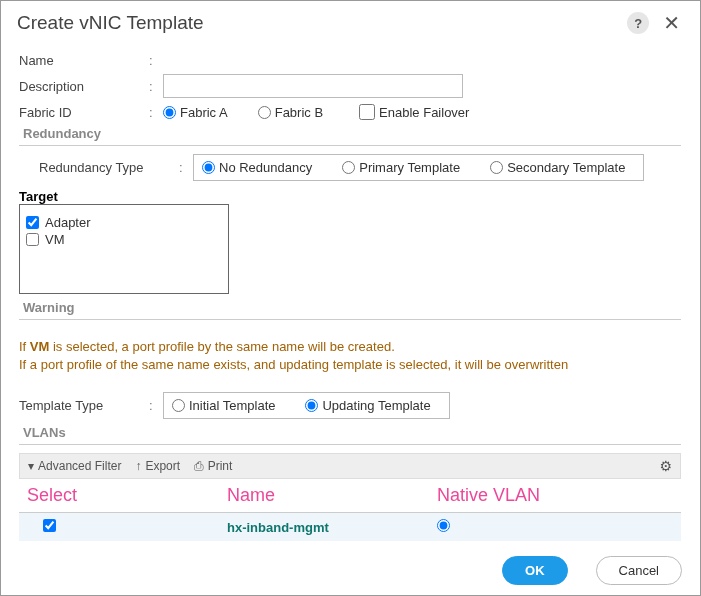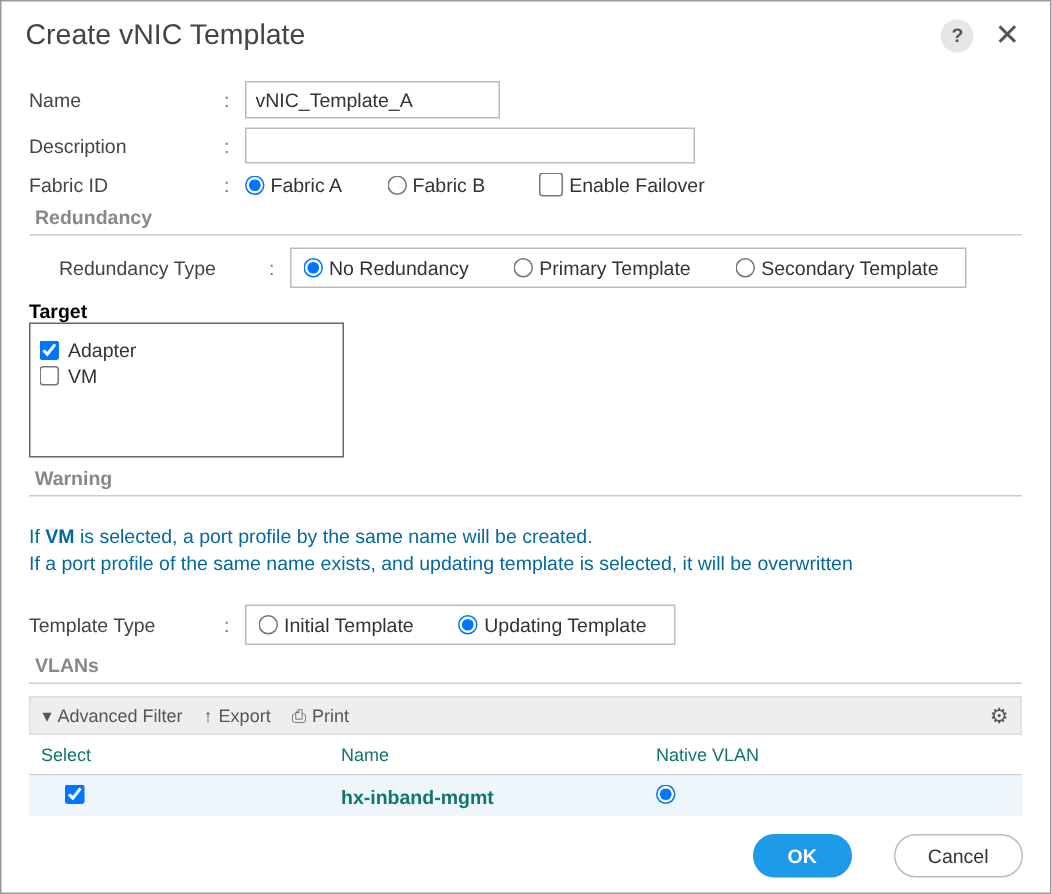--- a/index.html
+++ b/index.html
@@ -21,26 +21,26 @@
 .radio-set label { font-size: 13px; color: #333; display: inline-flex; align-items: center; margin-right: 10px; }
 .radio-set input[type="radio"], .radio-set input[type="checkbox"] { margin-right: 4px; }
 .boxed { border: 1px solid #bbb; padding: 5px 8px; display: inline-flex; align-items: center; }
 .section-title { font-size: 13px; font-weight: bold; color: #888; margin: 6px 0 2px 4px; }
 .hr { border: none; border-top: 1px solid #ccc; margin: 4px 0 8px 0; }
 .redun-row .lbl { width: 160px; padding-left: 20px; }
 .target-hdr { font-weight: bold; font-size: 13px; margin-top: 8px; }
 .target-box { border: 1px solid #666; width: 210px; height: 90px; padding: 8px 6px; }
 .target-box label { display: flex; align-items: center; font-size: 13px; color: #333; margin: 2px 0; }
 .target-box input { margin-right: 6px; }
-.warn-text { font-size: 13px; color: #0369a1; margin: 18px 0; line-height: 1.4; }
+.warn-text { font-size: 13px; color: #a16207; margin: 18px 0; line-height: 1.4; }
 .vlan-toolbar { background: #eee; border: 1px solid #ddd; display: flex; align-items: center; padding: 4px 8px; gap: 14px; font-size: 12px; color: #555; }
 .vlan-toolbar .tool { cursor: pointer; display: inline-flex; align-items: center; gap: 4px; }
 .vlan-toolbar .spacer { flex: 1; }
 .gear { font-size: 14px; cursor: pointer; }
-.vlan-head { display: flex; padding: 6px 8px; font-size: 12px; color: #0f766e; border-bottom: 1px solid #ccc; }
+.vlan-head { display: flex; padding: 6px 8px; font-size: 18px; color: #ec4899; border-bottom: 1px solid #ccc; }
 .vlan-head .c1 { width: 200px; }
 .vlan-head .c2 { width: 210px; }
 .vlan-head .c3 { flex: 1; }
 .vlan-row { display: flex; align-items: center; padding: 6px 8px; background: #eef6fb; font-size: 13px; }
 .vlan-row .c1 { width: 200px; padding-left: 16px; }
 .vlan-row .c2 { width: 210px; font-weight: bold; color: #0f766e; }
 .vlan-row .c3 { flex: 1; }
 .footer { position: absolute; bottom: 10px; right: 18px; display: flex; gap: 28px; }
 .btn { padding: 6px 22px; border-radius: 16px; font-size: 13px; cursor: pointer; border: 1px solid #bbb; background: #fff; color: #333; }
 .btn.primary { background: #1e9be8; color: #fff; border-color: #1e9be8; font-weight: bold; }
@@ -52,21 +52,20 @@
   <div class="dialog-title">Create vNIC Template</div>
   <div class="help-btn">?</div>
   <div class="close-btn">✕</div>
 </div>
 
 <div class="content">
 
   <div class="row">
     <div class="lbl">Name</div>
     <div class="colon">:</div>
-    <input class="txt-input txt-name" value="vNIC_Template_A" style="">
   </div>
 
   <div class="row">
     <div class="lbl">Description</div>
     <div class="colon">:</div>
     <input class="txt-input txt-desc" value="" style="">
   </div>
 
   <div class="row">
     <div class="lbl">Fabric ID</div>

